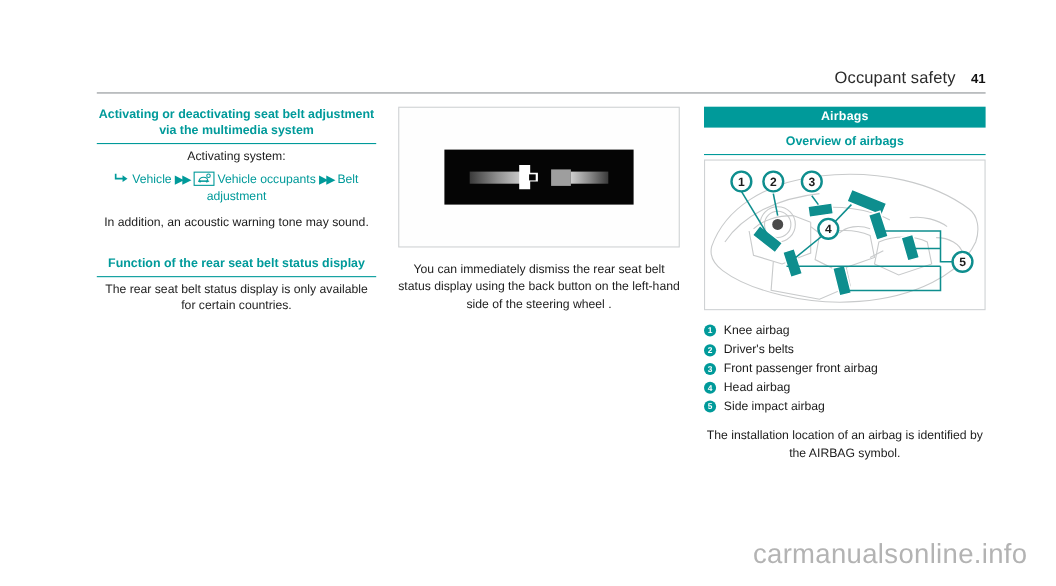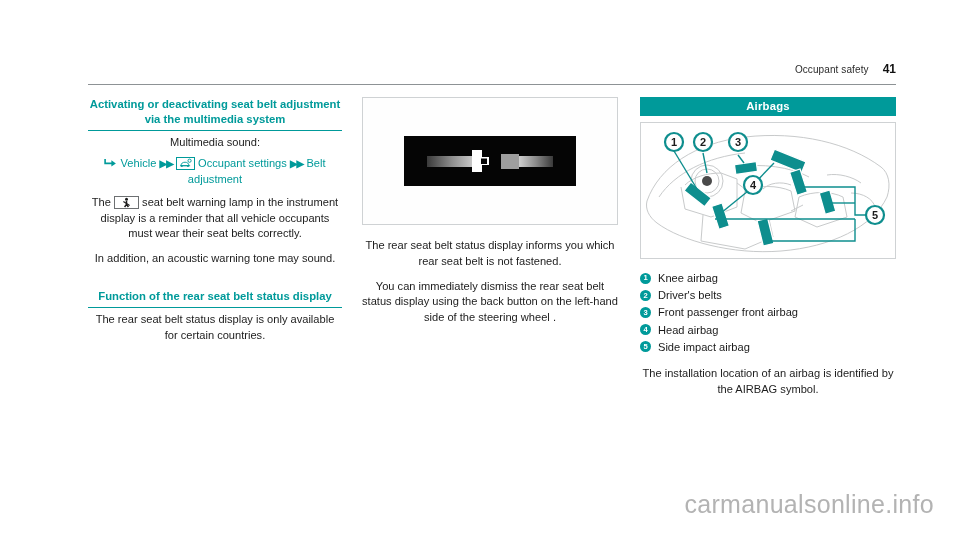--- a/index.html
+++ b/index.html
@@ -13,21 +13,21 @@
     overflow: hidden;
   }
 
   
   .page-header {
     position: absolute;
     left: 88px; top: 62px; width: 808px;
     display: flex; align-items: baseline; justify-content: flex-end;
     gap: 14px;
   }
-  .header-chapter { font-size: 10px; color: #2b2b2b; letter-spacing: .1px; }
+  .header-chapter { font-size: 15px; color: #2b2b2b; letter-spacing: .1px; }
   .header-pageno { font-size: 12px; font-weight: bold; color: #111; }
   .header-rule {
     position: absolute; left: 88px; top: 84px; width: 808px; height: 1px;
     background: #8d9295;
   }
 
   
   .columns {
     position: absolute; left: 88px; top: 97px; width: 808px; height: 330px;
     display: flex; gap: 0;
@@ -150,54 +150,43 @@
   <span class="header-pageno">41</span>
 </div>
 <div class="header-rule"></div>
 
 <div class="columns">
 
   <div class="col col-left">
 
     <h2 class="sec-head">Activating or deactivating seat belt adjustment via the multimedia system</h2>
 
-    <p class="body tight">Multimedia sound:</p>
+    <p class="body tight">Activating system:</p>
 
     <p class="nav">
       <svg class="ico ico-enter" viewBox="0 0 14 10">
         <path d="M1 1 L1 6 L9 6" stroke="#009a9a" stroke-width="1.8" fill="none"></path>
         <path d="M8 2.5 L13 6 L8 9.5 Z" fill="#009a9a"></path>
       </svg>
       <span>Vehicle</span>
       <span class="nav-sep">▶▶</span>
       <svg class="ico ico-vehset" viewBox="0 0 19 13">
         <path d="M3 9.2 L15 9.2" stroke="#009a9a" stroke-width="1.1" fill="none"></path>
         <path d="M4.2 9 C4.2 6.4 6 5 9 5 C11.6 5 13.3 6.3 13.6 9 Z" fill="none" stroke="#009a9a" stroke-width="1.1"></path>
         <circle cx="5.2" cy="9.4" r="1.15" fill="#009a9a"></circle>
         <circle cx="12.4" cy="9.4" r="1.15" fill="#009a9a"></circle>
         <circle cx="14.3" cy="3.2" r="1.9" fill="none" stroke="#009a9a" stroke-width="1.1"></circle>
       </svg>
-      <span>Occupant settings</span>
+      <span>Vehicle occupants</span>
       <span class="nav-sep">▶▶</span>
       <span>Belt adjustment</span>
     </p>
 
 
 
-    <p class="body">
-      <span>The</span>
-      <span class="ico ico-box">
-        <svg width="23" height="11" viewBox="0 0 23 11" style="display:block;margin:0 auto">
-          <circle cx="11.5" cy="2.3" r="1.5" fill="#1c1c1c"></circle>
-          <path d="M11.5 4 L11.5 7.4 M11.5 7.4 L9.6 10 M11.5 7.4 L13.4 10" stroke="#1c1c1c" stroke-width="1.5" fill="none"></path>
-          <path d="M8.4 4.6 L14.6 8.4" stroke="#1c1c1c" stroke-width="1.2" fill="none"></path>
-        </svg>
-      </span>
-      <span>seat belt warning lamp in the instrument display is a reminder that all vehicle occupants must wear their seat belts correctly.</span>
-    </p>
 
     <p class="body">In addition, an acoustic warning tone may sound.</p>
 
     <h2 class="sec-head gap-top">Function of the rear seat belt status display</h2>
 
     <p class="body">The rear seat belt status display is only available for certain countries.</p>
   </div>
 
   <div class="col col-mid">
 
@@ -218,28 +207,28 @@
           </defs>
           <rect x="12" y="10" width="46" height="11" fill="url(#beltL)"></rect>
           <path d="M57 4 h10 v7 h7 v8 h-7 v7 h-10 z" fill="#ffffff"></path>
           <rect x="66" y="12.5" width="6" height="5.5" fill="#050505"></rect>
           <rect x="86" y="8" width="18" height="15" fill="#9e9e9e"></rect>
           <rect x="104" y="10" width="34" height="11" fill="url(#beltR)"></rect>
         </svg>
       </div>
     </div>
 
-    <p class="body">The rear seat belt status display informs you which rear seat belt is not fastened.</p>
     <p class="body">You can immediately dismiss the rear seat belt status display using the back button on the left-hand side of the steering wheel .</p>
   </div>
 
   <div class="col col-right">
 
     <div class="band">Airbags</div>
 
+    <h2 class="sec-head">Overview of airbags</h2>
 
     <div class="fig-airbag">
       <svg width="254" height="135" viewBox="0 0 254 135">
 
         <g stroke="#c8cacb" stroke-width="1" fill="none">
           <path d="M6 78 C18 44 54 20 104 14 C158 8 208 20 240 44 C248 50 250 62 246 74 C232 104 190 124 140 128 C92 132 40 118 16 100 C8 94 4 86 6 78 Z"></path>
           <path d="M18 74 C34 50 66 34 104 30"></path>
           <path d="M96 44 C120 40 150 44 168 54"></path>
           <path d="M44 62 C52 54 66 50 80 50 L96 56"></path>
           <path d="M40 64 L44 86 L70 94 L96 84 L96 56"></path>

